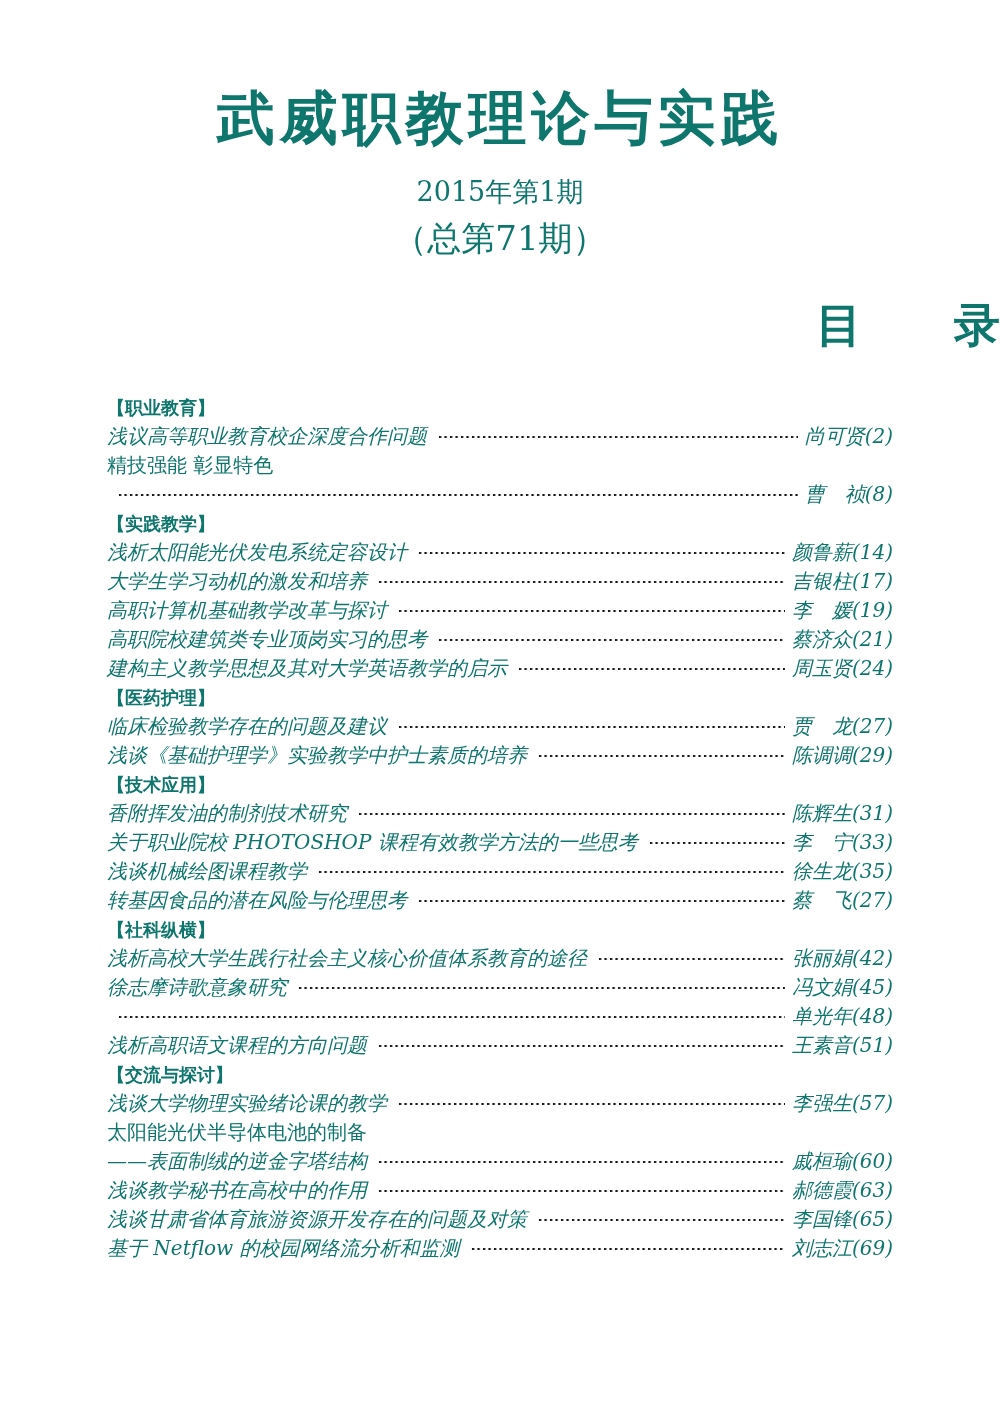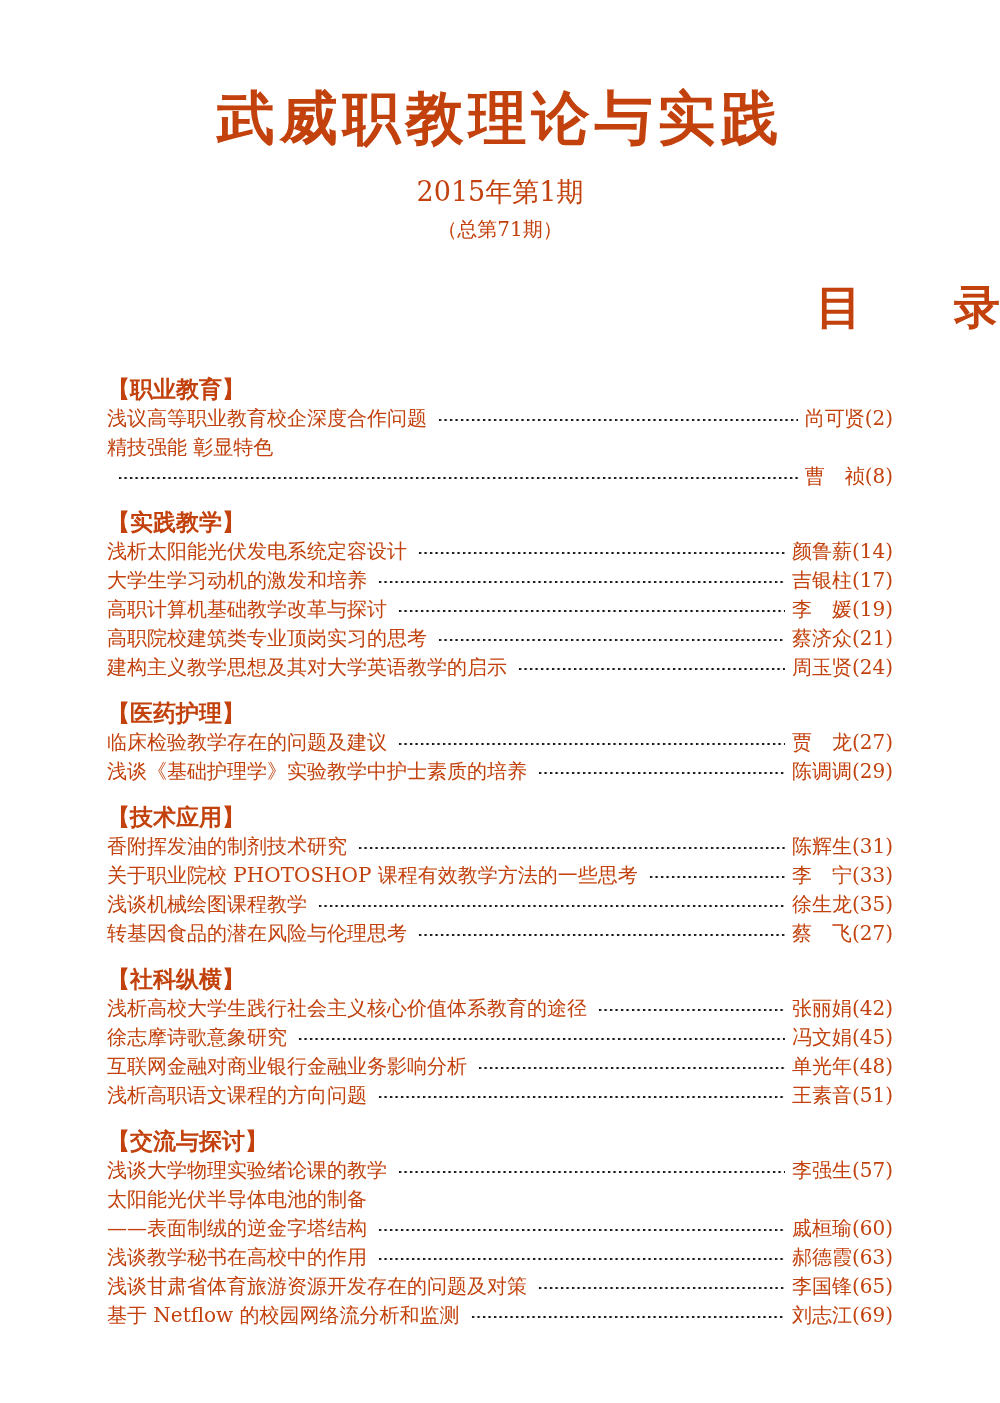--- a/index.html
+++ b/index.html
@@ -2,21 +2,21 @@
 <html><head>
 <meta charset="utf-8">
 <style>
   html, body { margin: 0; padding: 0; background: #e8e8e8; }
   .page {
     position: relative;
     width: 1000px;
     height: 1403px;
     margin: 0 auto;
     background: #ffffff;
-    color: #c2410c;
+    color: #0f766e;
     font-family: "DejaVu Serif", "Liberation Serif", serif;
     overflow: hidden;
     box-sizing: border-box;
   }
   .journal-title {
     margin: 0;
     padding-top: 82px;
     text-align: center;
     font-size: 58px;
     font-weight: bold;
@@ -26,54 +26,54 @@
   }
   .issue-line {
     margin-top: 20px;
     text-align: center;
     font-size: 27px;
     line-height: 1.25;
   }
   .volume-line {
     margin-top: 9px;
     text-align: center;
-    font-size: 20px;
+    font-size: 34px;
     line-height: 1.25;
   }
   .toc-heading {
     margin: 38px 0 0 0;
     text-align: right;
     font-size: 46px;
     font-weight: bold;
     line-height: 1.2;
     white-space: pre;
   }
   .toc {
     margin: 40px 107px 0 107px;
     font-size: 20px;
   }
   .sec-header {
     font-family: "DejaVu Sans", "Liberation Sans", sans-serif;
     font-weight: bold;
-    font-size: 23px;
+    font-size: 18px;
     height: 29px;
     line-height: 29px;
     white-space: nowrap;
-    margin-top: 17px;
   }
   .entry-pre {
     height: 29px;
     line-height: 29px;
     white-space: pre;
   }
   .entry-row {
     display: flex;
     align-items: flex-start;
     height: 29px;
     line-height: 29px;
+    font-style: italic;
   }
   .entry-title { white-space: pre; }
   .leader {
     flex: 1;
     align-self: center;
     height: 4px;
     margin: 0 7px 0 11px;
     transform: translateY(1px);
     background-image: radial-gradient(circle at 2px 2px, #141414 1.15px, rgba(0,0,0,0) 1.5px);
     background-size: 5.5px 4px;
@@ -181,21 +181,20 @@
         <span class="entry-author">张丽娟</span>
         <span class="entry-page">(42)</span>
       </div>
       <div class="entry-row">
         <span class="entry-title">徐志摩诗歌意象研究</span>
         <span class="leader"></span>
         <span class="entry-author">冯文娟</span>
         <span class="entry-page">(45)</span>
       </div>
       <div class="entry-row">
-        <span class="entry-title">互联网金融对商业银行金融业务影响分析</span>
         <span class="leader"></span>
         <span class="entry-author">单光年</span>
         <span class="entry-page">(48)</span>
       </div>
       <div class="entry-row">
         <span class="entry-title">浅析高职语文课程的方向问题</span>
         <span class="leader"></span>
         <span class="entry-author">王素音</span>
         <span class="entry-page">(51)</span>
       </div>

